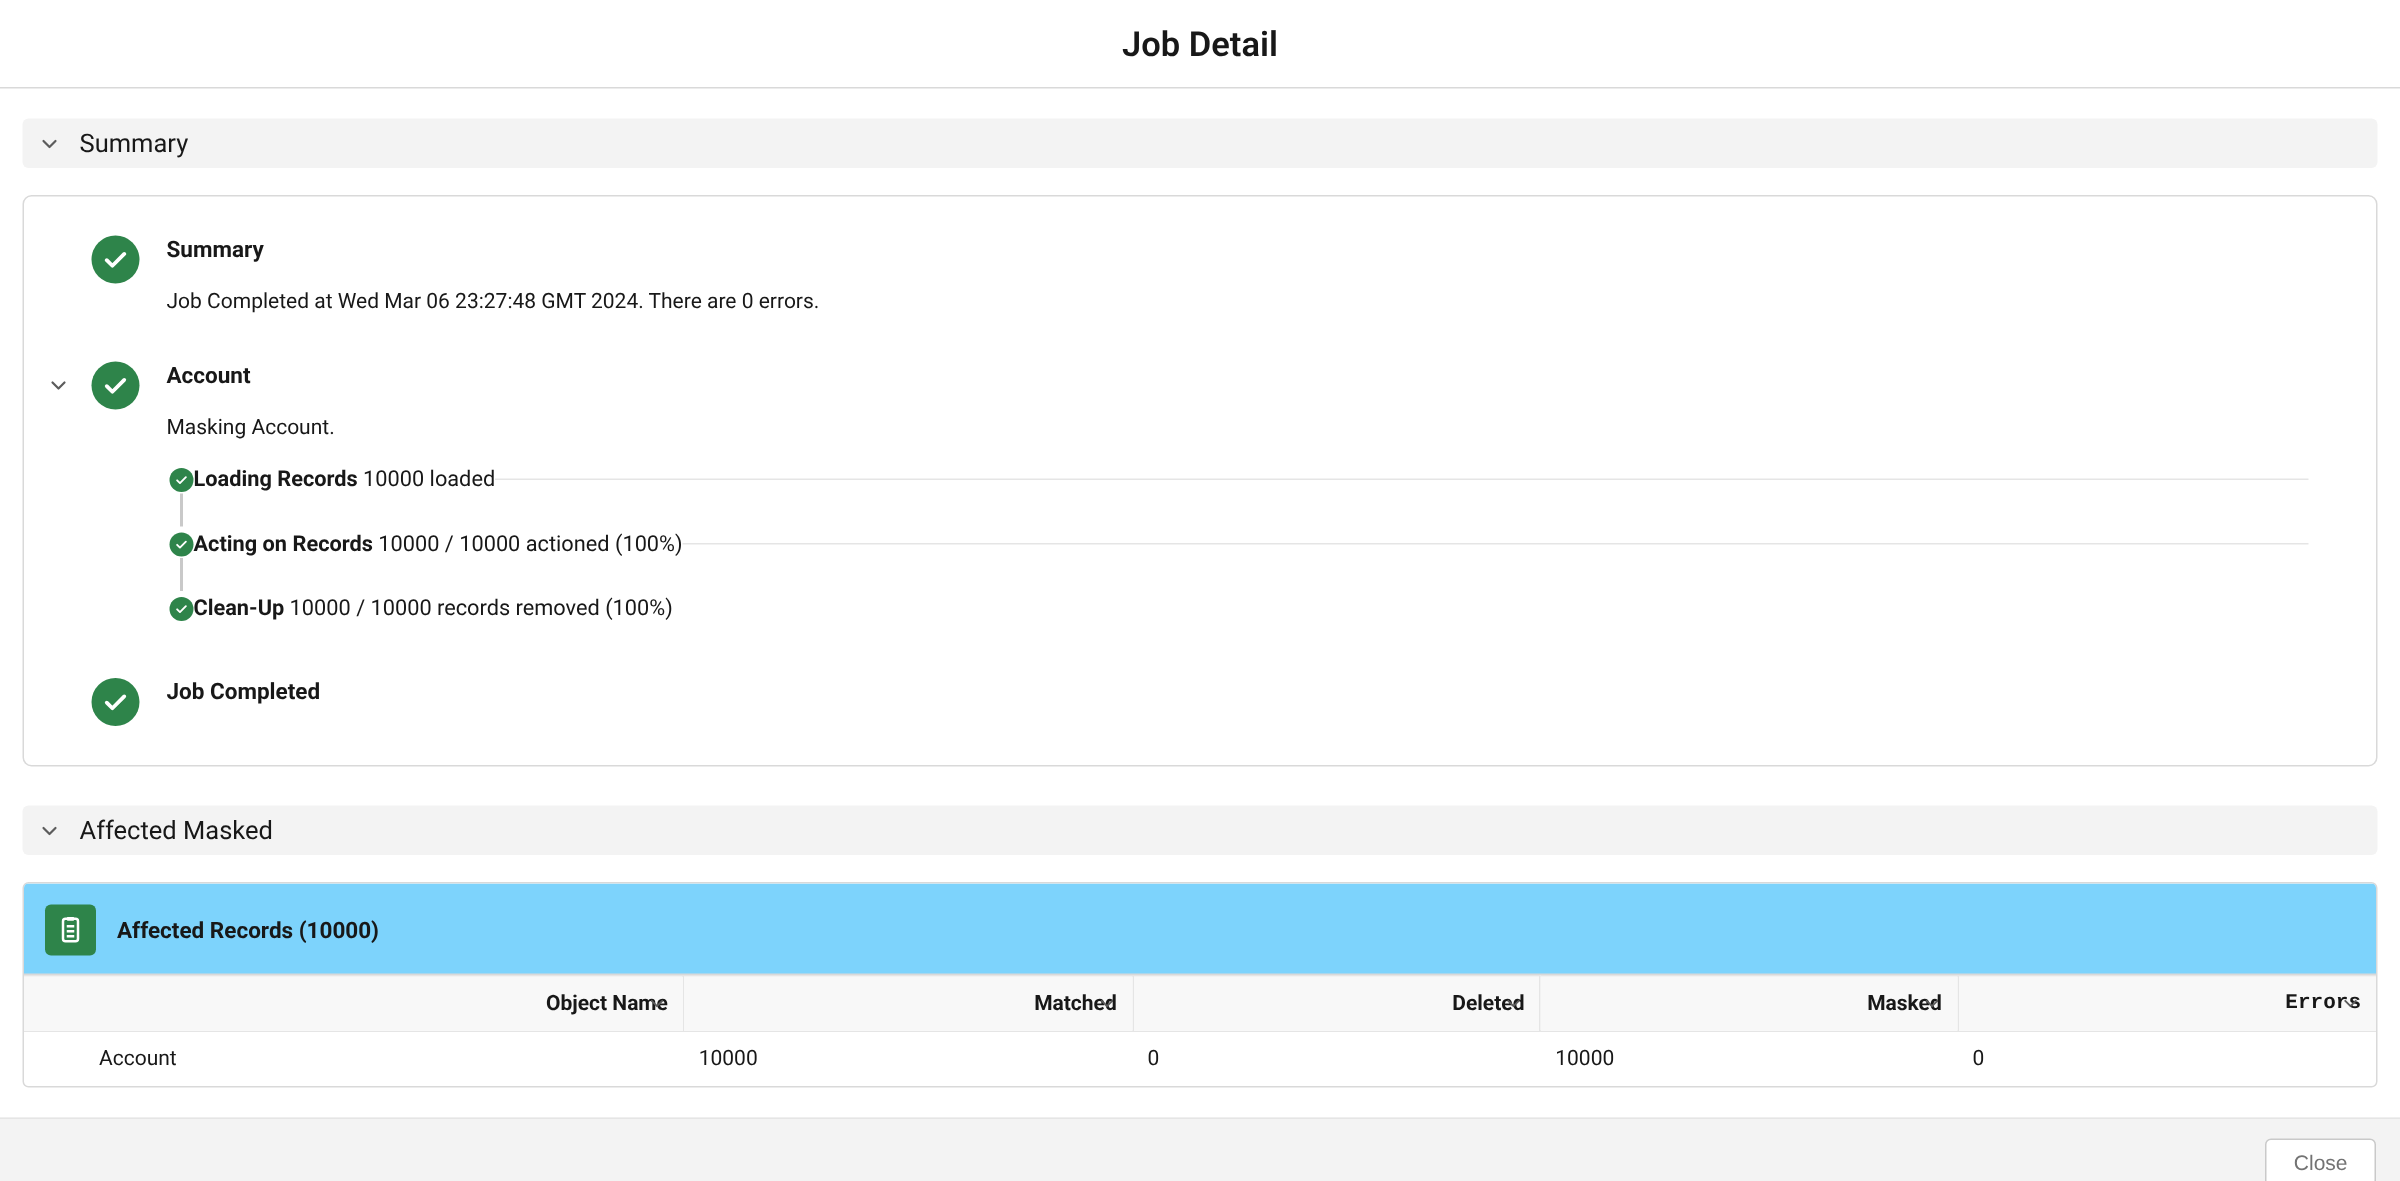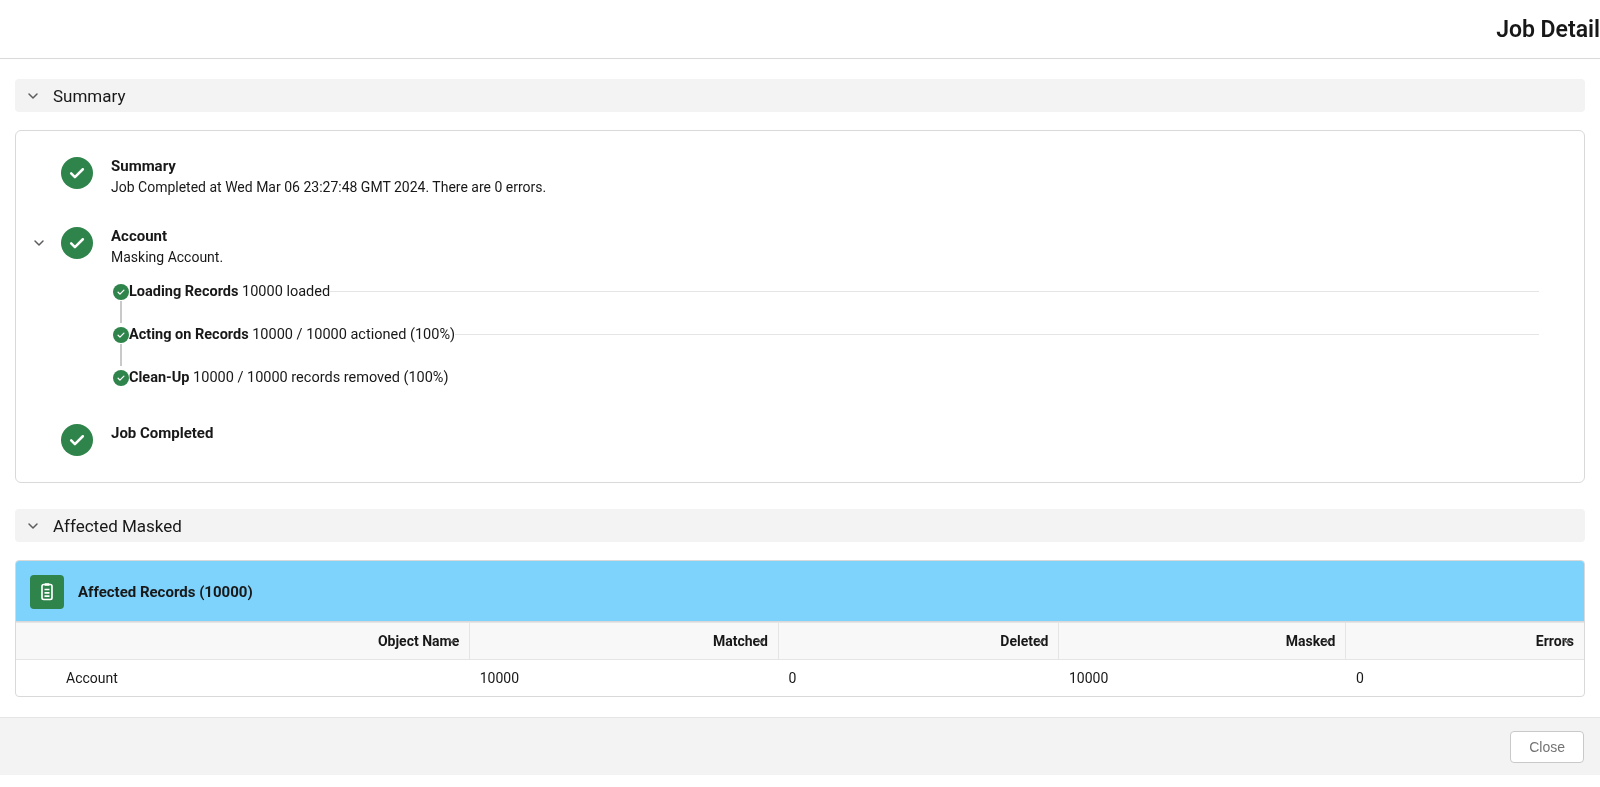--- a/index.html
+++ b/index.html
@@ -7,21 +7,21 @@
     margin: 0;
     font-family: -apple-system, BlinkMacSystemFont, "Segoe UI", Roboto, Helvetica, Arial, sans-serif;
     font-size: 14.5px;
     color: #181818;
     background: #fff;
   }
   .header {
     height: 59px;
     display: flex;
     align-items: center;
-    justify-content: flex-end;
+    justify-content: center;
     border-bottom: 1px solid #d9d9d9;
   }
   .header h1 {
     margin: 0;
     font-size: 23px;
     font-weight: 600;
   }
   .content { padding: 20px 15px 0 15px; }
 
   .section-header {
@@ -66,21 +66,21 @@
 
   .item-toggle {
     position: absolute;
     left: -30px; top: 8px;
     width: 16px; height: 16px;
     cursor: pointer;
   }
   .item-toggle svg { width:100%; height:100%; }
 
   .item-text .item-title { font-weight: 700; font-size: 15px; }
-  .item-text .item-sub { font-size: 14px; margin-top: 4px; }
+  .item-text .item-sub { font-size: 14px; margin-top: 18px; }
 
   .steps {
     margin-left: 52px;
     margin-top: 18px;
   }
   .step {
     display: flex;
     align-items: center;
     position: relative;
   }
@@ -140,21 +140,21 @@
     background: #f8f8f8;
     text-align: right;
     font-weight: 700;
     font-size: 14px;
     padding: 10px 10px;
     border-top: 1px solid #e5e5e5;
     border-right: 1px solid #e5e5e5;
     border-bottom: 1px solid #e5e5e5;
     position: relative;
   }
-  table.records th:last-child { border-right: none; }
+  table.records th:last-child { border-right: none; font-family: Liberation Mono, monospace; }
   table.records th .th-chevron {
     position: absolute;
     right: 10px; top: 50%; transform: translateY(-50%);
     width: 14px; height:14px;
   }
   table.records th .th-chevron svg { width:100%; height:100%; }
   table.records td {
     padding: 10px 10px;
     font-size: 14px;
   }

